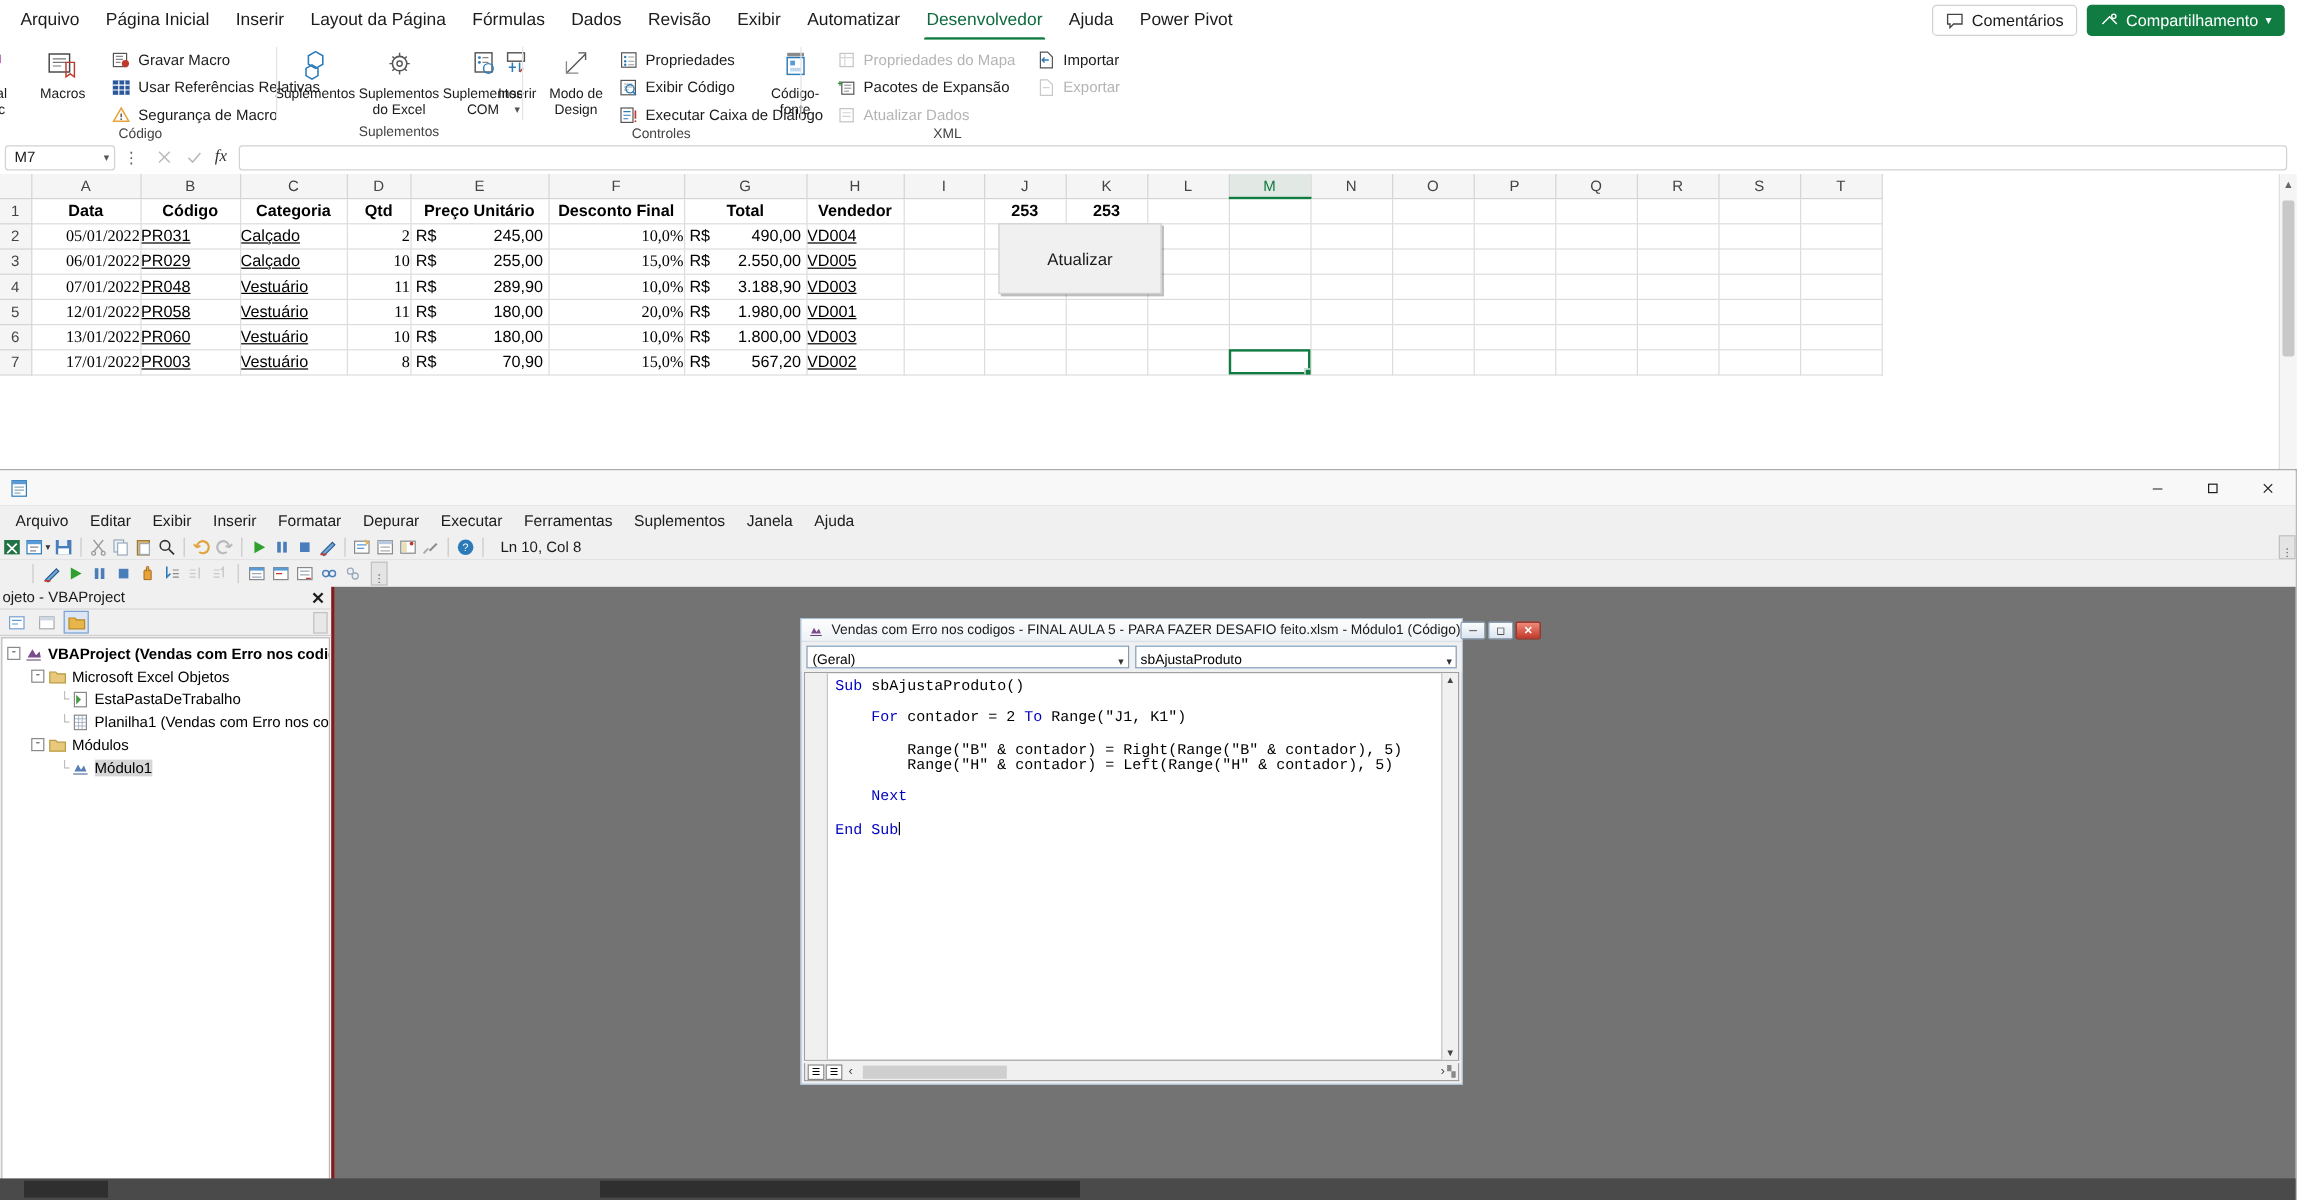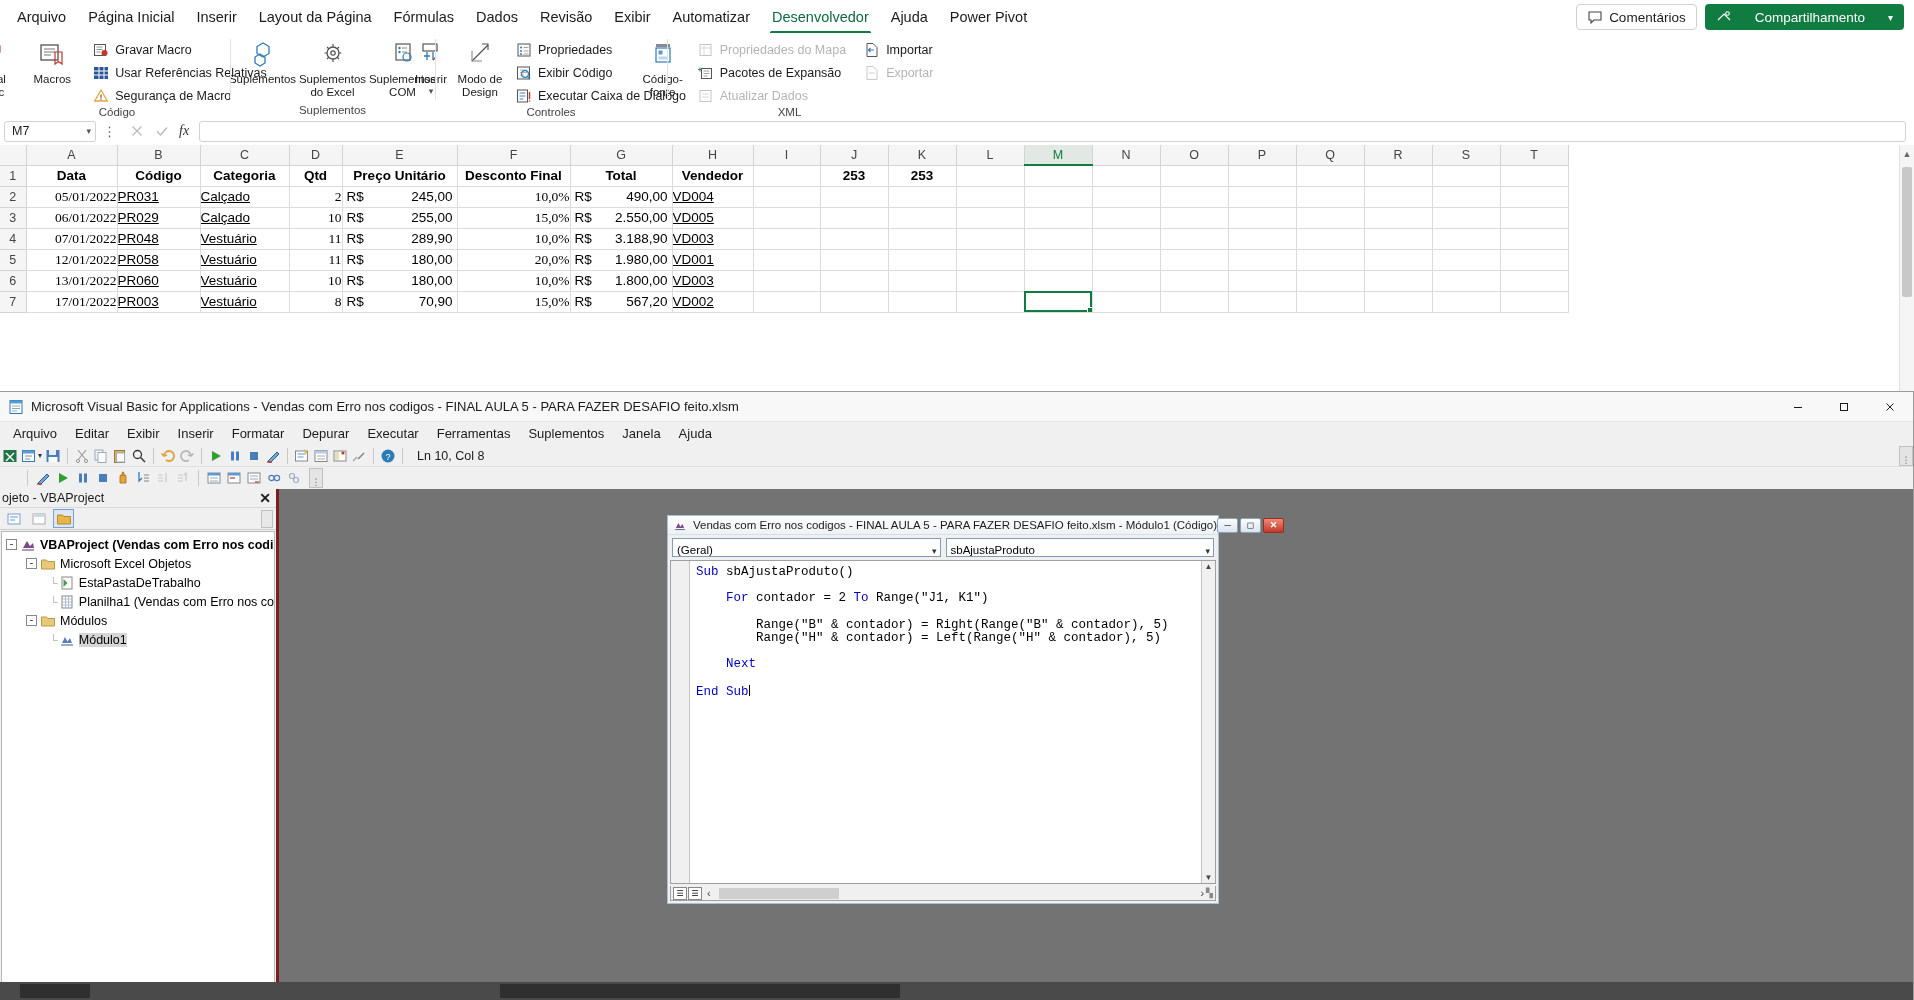--- a/index.html
+++ b/index.html
@@ -32,21 +32,21 @@
     position: absolute; right: 10px; top: 4px;
     display: flex; align-items: center; gap: 8px;
   }
   .btn-comments {
     display: flex; align-items: center; gap: 6px;
     border: 1px solid #d0d0d0; border-radius: 4px;
     padding: 4px 10px; font-size: 13.5px; color: #1b1b1b; background: #fff;
     cursor: pointer;
   }
   .btn-share {
-    display: flex; align-items: center; gap: 23px;
+    display: flex; align-items: center; gap: 6px;
     background: #107c41; color: #fff; border-radius: 4px;
     padding: 5px 11px; font-size: 13.5px; cursor: pointer;
   }
 
   
   .ribbon {
     height: 85px; background: #ffffff; display: flex; align-items: stretch;
     padding-left: 4px; position: relative;
   }
   .rgroup {
@@ -812,37 +812,39 @@
           <td class="cell"></td>
           <td class="cell"></td>
           <td class="cell"></td>
           <td class="cell"></td>
           <td class="cell"></td>
           <td class="cell"></td>
         </tr>
       </tbody>
         </table>
 
+      <div class="atualizar" style="top:41px">
+        <span>Atualizar</span>
+      </div>
     </div>
 
     <div class="vscroll">
       <div class="arrow">▲</div>
       <div class="thumb"></div>
     </div>
   </div>
 
   <div class="vba">
 
     <div class="vba-title">
       <svg class="ico" viewBox="0 0 16 16">
         <rect x="2" y="1.5" width="12" height="13" fill="#fff" stroke="#2b7bb9"></rect>
         <rect x="2" y="1.5" width="12" height="3" fill="#5b9bd5"></rect>
         <path d="M4 7h8M4 9.5h8M4 12h5" stroke="#8ab" stroke-width="1"></path>
       </svg>
-      <div class="t">Microsoft Visual Basic for Applications - Vendas com Erro nos codigos - FINAL AULA 5 - PARA FAZER DESAFIO feito.xlsm</div>
       <div class="vba-wbtns">
         <div class="wbtn">
           <svg width="12" height="12" viewBox="0 0 12 12">
               <path d="M2 6.5h8" stroke="#1b1b1b" stroke-width="1"></path>
             </svg>
         </div>
         <div class="wbtn">
           <svg width="12" height="12" viewBox="0 0 12 12">
               <rect x="2.5" y="2.5" width="7" height="7" fill="none" stroke="#1b1b1b" stroke-width="1"></rect>
             </svg>

